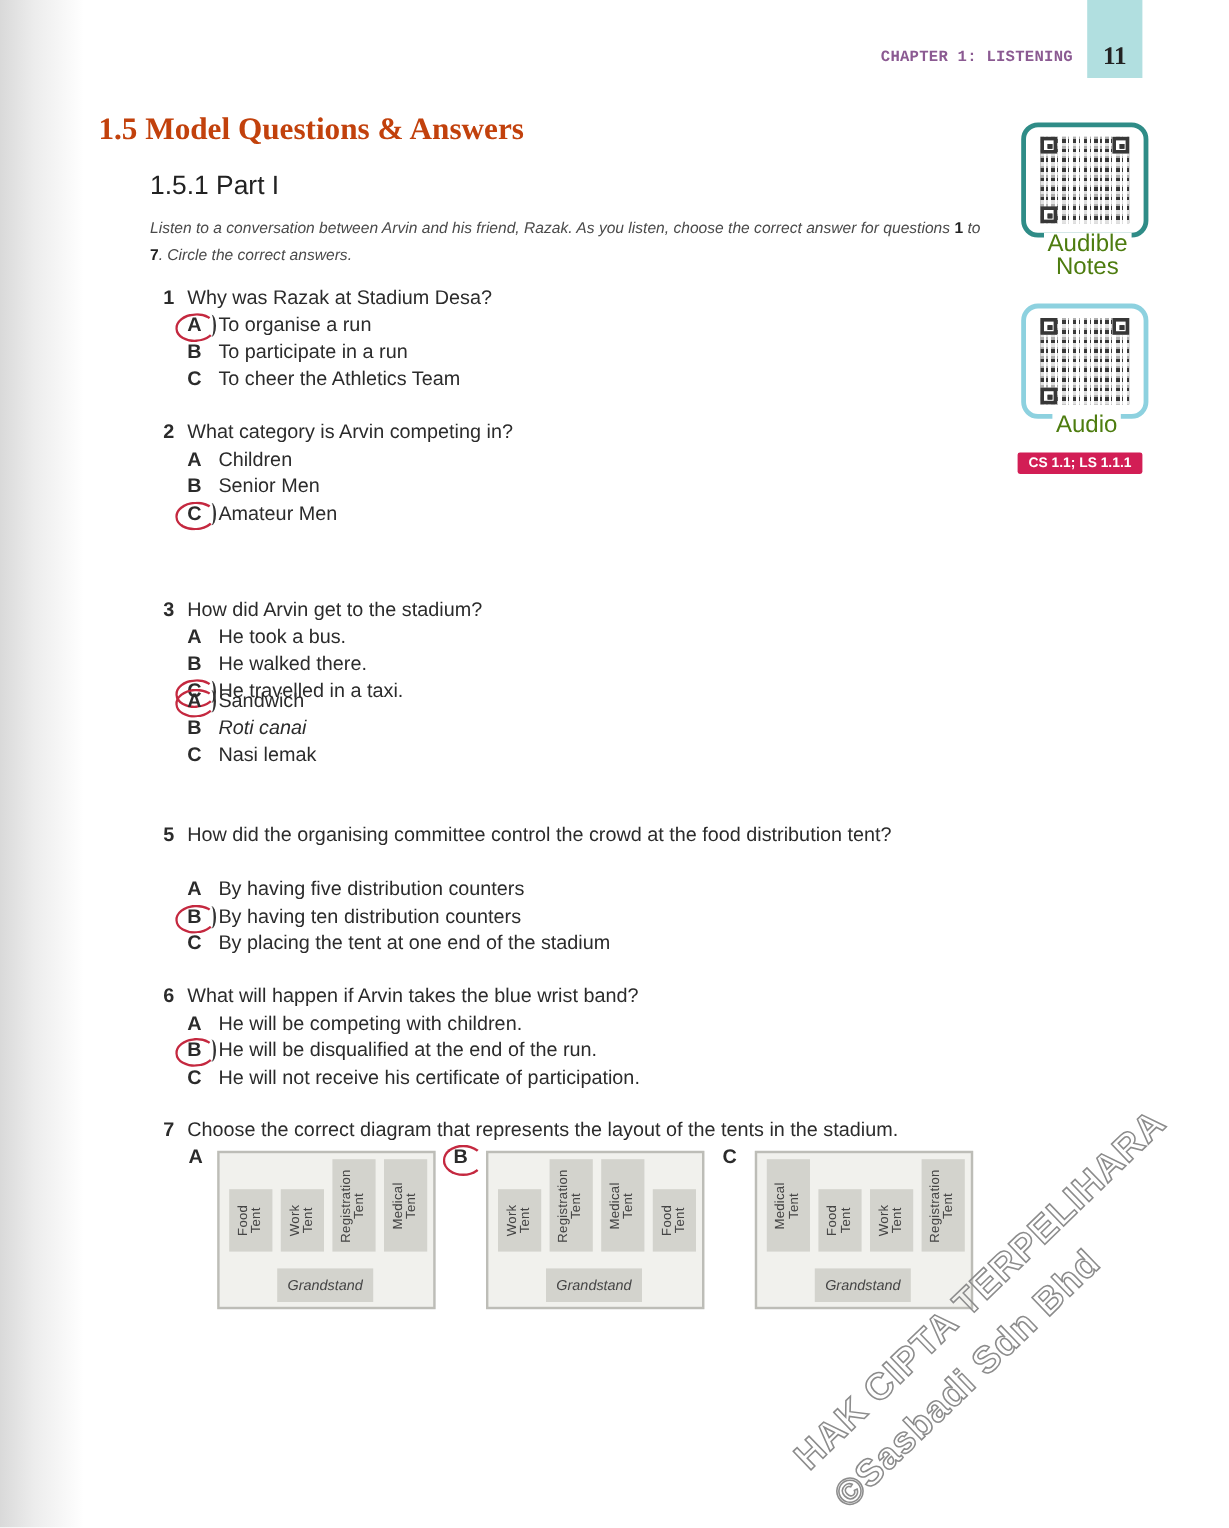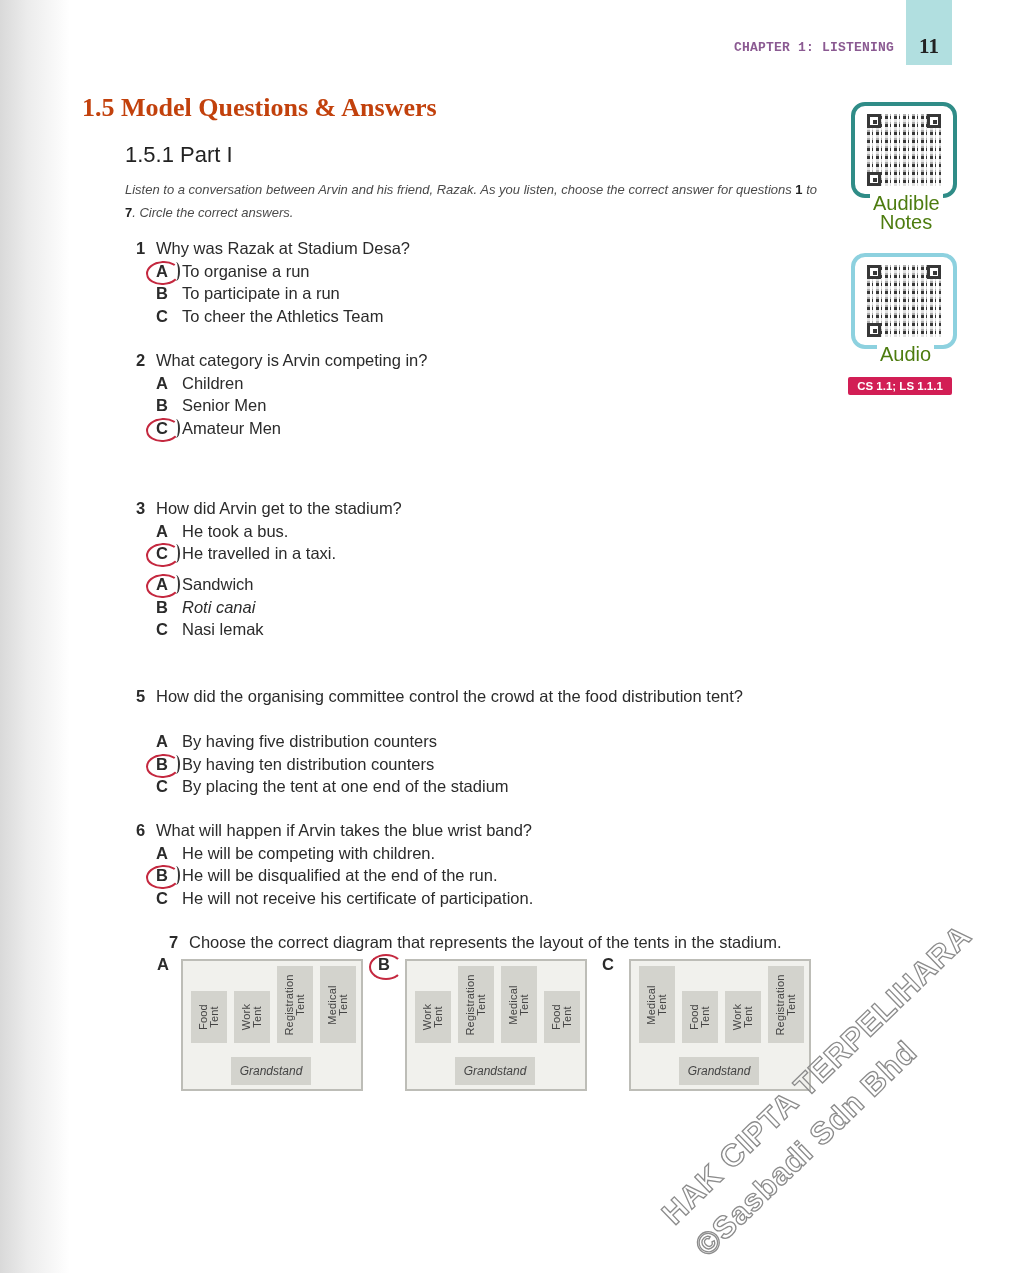--- a/index.html
+++ b/index.html
@@ -149,20 +149,21 @@
 <div class="question" style="top:349px;">
   <div class="q-row"><span class="q-num">2</span><span>What category is Arvin competing in?</span></div>
   <div class="opt"><span class="opt-letter">A</span><span>Children</span></div>
   <div class="opt"><span class="opt-letter">B</span><span>Senior Men</span></div>
   <div class="opt"><span class="opt-letter circled">C</span><span>Amateur Men</span></div>
 </div>
 
 <div class="question" style="top:461px;margin-top:36px;">
   <div class="q-row"><span class="q-num">3</span><span>How did Arvin get to the stadium?</span></div>
   <div class="opt"><span class="opt-letter">A</span><span>He took a bus.</span></div>
+  <div class="opt"><span class="opt-letter">B</span><span>He walked there.</span></div>
   <div class="opt"><span class="opt-letter circled">C</span><span>He travelled in a taxi.</span></div>
 </div>
 
 <div class="question" style="top:573px;">
   <div class="opt"><span class="opt-letter circled">A</span><span>Sandwich</span></div>
   <div class="opt"><span class="opt-letter">B</span><span class="italic">Roti canai</span></div>
   <div class="opt"><span class="opt-letter">C</span><span>Nasi lemak</span></div>
 </div>
 
 <div class="question" style="top:685px;">
@@ -175,21 +176,21 @@
   <div class="opt"><span class="opt-letter">C</span><span>By placing the tent at one end of the stadium</span></div>
 </div>
 
 <div class="question" style="top:819px;">
   <div class="q-row"><span class="q-num">6</span><span>What will happen if Arvin takes the blue wrist band?</span></div>
   <div class="opt"><span class="opt-letter">A</span><span>He will be competing with children.</span></div>
   <div class="opt"><span class="opt-letter circled">B</span><span>He will be disqualified at the end of the run.</span></div>
   <div class="opt"><span class="opt-letter">C</span><span>He will not receive his certificate of participation.</span></div>
 </div>
 
-<div class="question" style="top:931px;margin-left:33px;">
+<div class="question" style="top:931px;">
   <div class="q-row"><span class="q-num">7</span><span>Choose the correct diagram that represents the layout of the tents in the stadium.</span></div>
 </div>
 
 <div class="q7-label" style="left:157px; top:955px;">A</div>
 <div class="q7-circle"></div>
 <div class="q7-label" style="left:378px; top:955px;">B</div>
 <div class="q7-label" style="left:602px; top:955px;">C</div>
 
 <div class="diagram" style="left:181px;">
   <div class="tent" style="left:8px; top:30px; width:36px; height:52px;">

